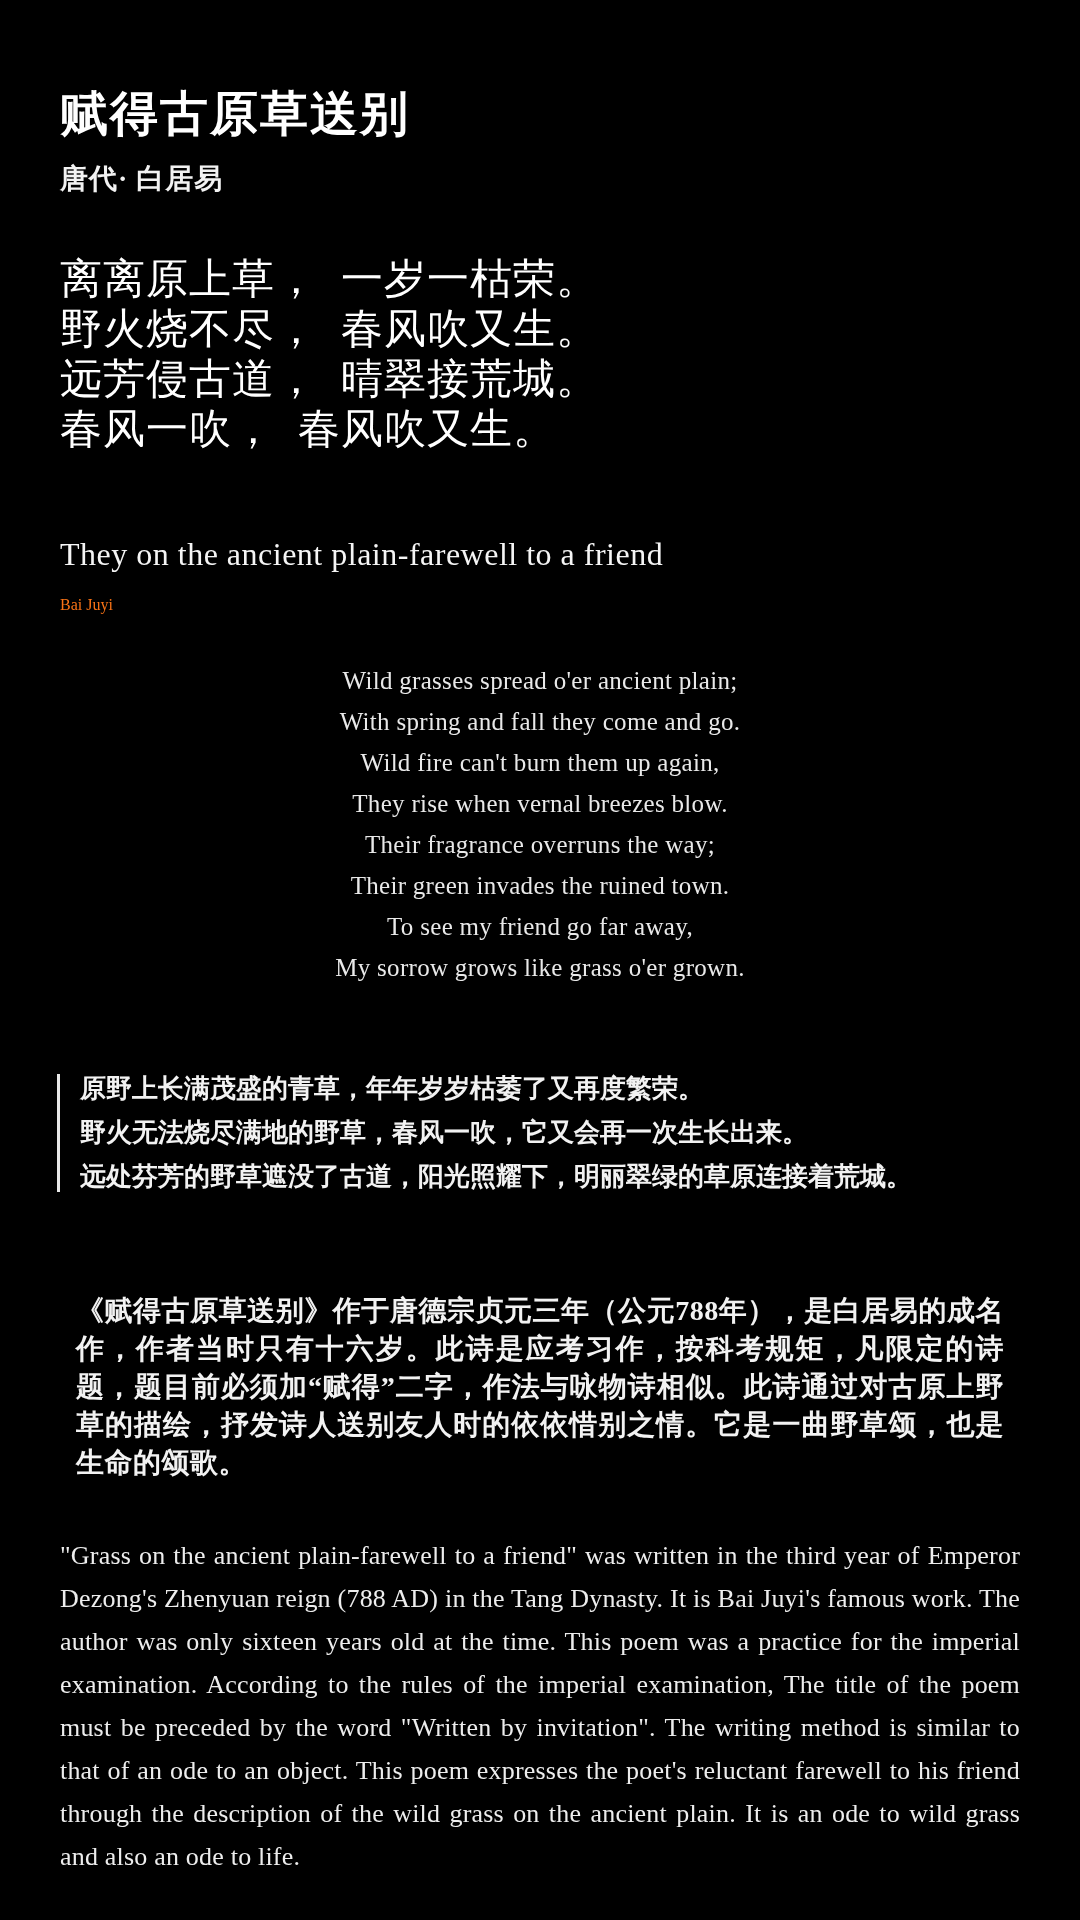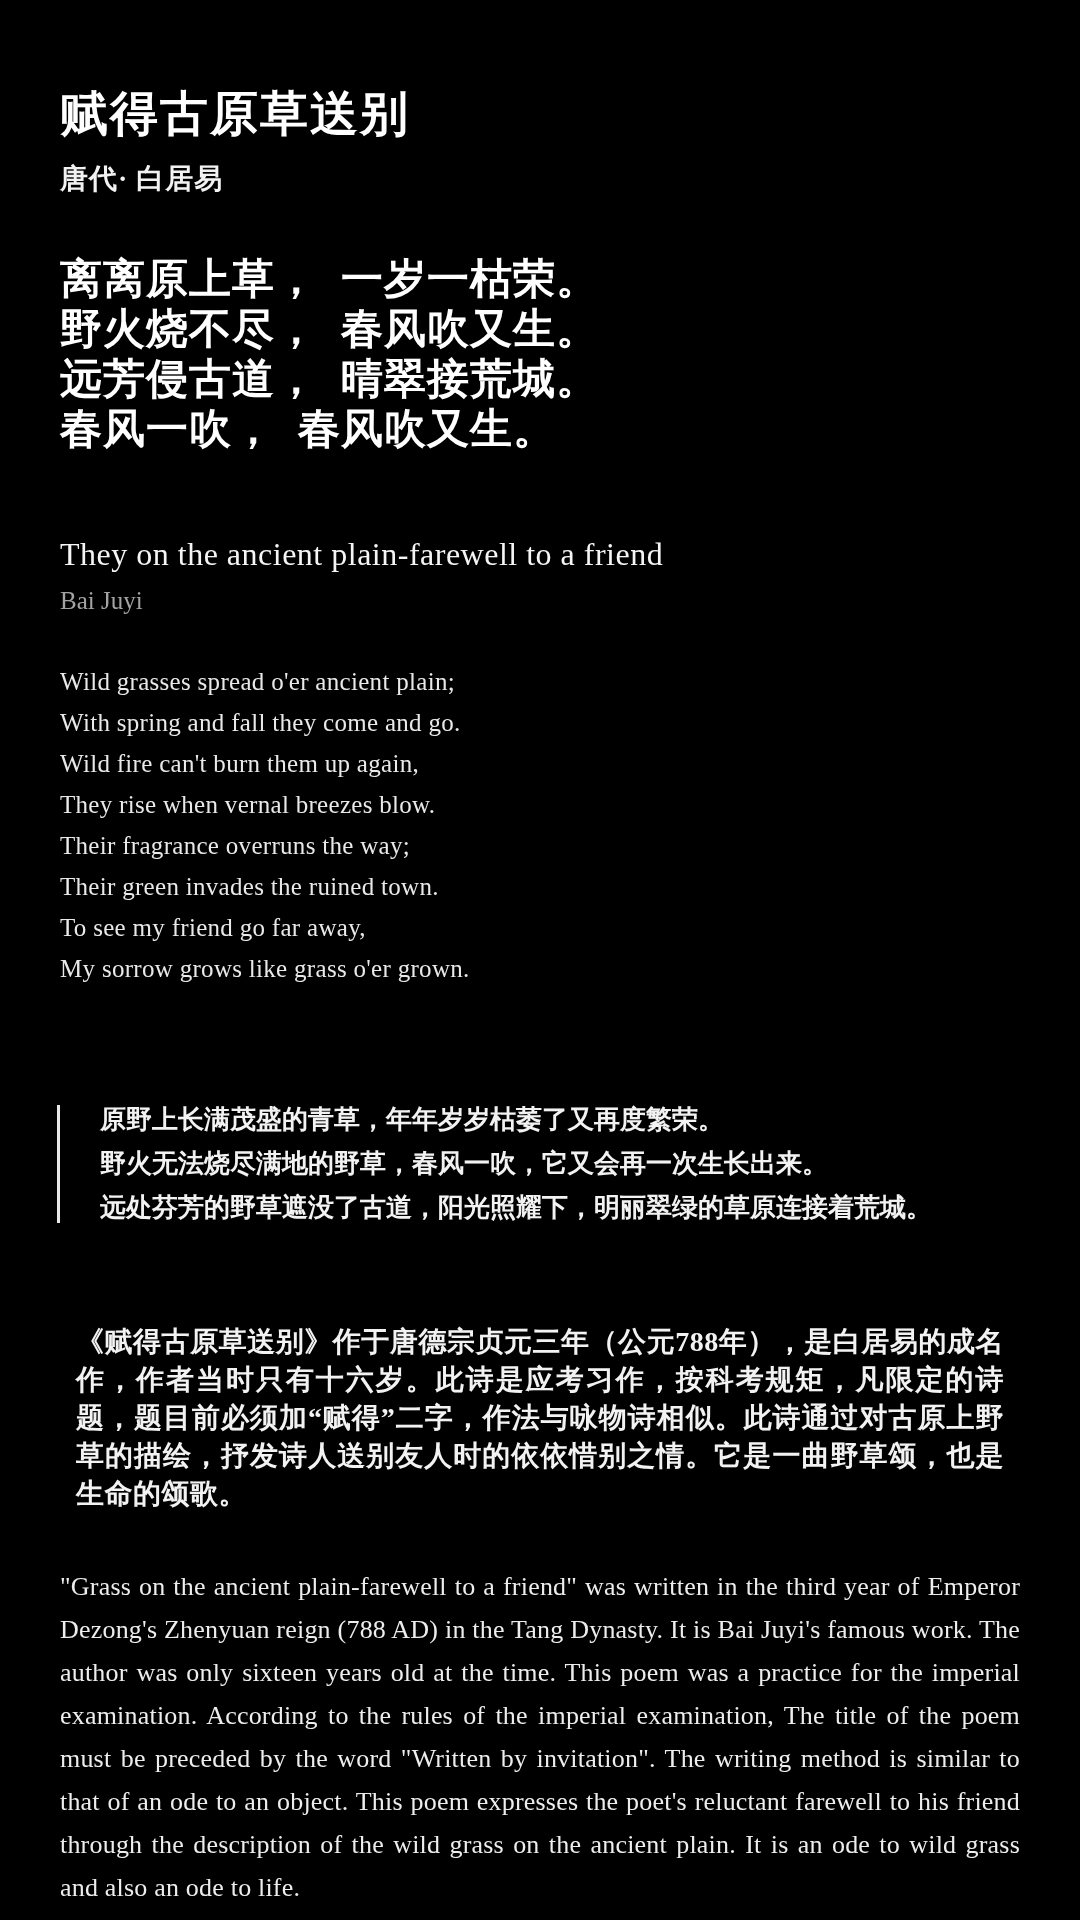--- a/index.html
+++ b/index.html
@@ -34,54 +34,55 @@
     margin-top: 19px;
     font-size: 28px;
     font-weight: 700;
     color: #f2f2f2;
     letter-spacing: 1px;
   }
   
   .poem-cn {
     margin-top: 56px;
     font-size: 42px;
-    font-weight: 700;
+    font-weight: 400;
     color: #ffffff;
     line-height: 50px;
     letter-spacing: 1px;
   }
   .poem-cn .half-2 { margin-left: 0.55em; }
   
   .title-en {
     margin: 0;
     margin-top: 82px;
     font-size: 32px;
     font-weight: 400;
     color: #f5f5f5;
     letter-spacing: 0.5px;
   }
   .author-en {
-    margin-top: 14px;
-    font-size: 25px;
-    color: #a3a3a3;
+    margin-top: 23px;
+    font-size: 16px;
+    color: #f97316;
   }
   
   .poem-en {
     margin-top: 46px;
     font-size: 25px;
     line-height: 41px;
     color: #e9e9e9;
     letter-spacing: 0.3px;
+    text-align: center;
   }
   
   .translation-cn {
-    margin-top: 116px;
+    margin-top: 86px;
     margin-left: -3px;
     border-left: 3px solid #e8e8e8;
-    padding-left: 40px;
+    padding-left: 20px;
     font-size: 26px;
     font-weight: 700;
     color: #f2f2f2;
   }
   .translation-cn .trans-line {
     line-height: 30px;
     margin: 14px 0;
   }
   .translation-cn .trans-line:first-child { margin-top: 2px; }
   .translation-cn .trans-line:last-child { margin-bottom: 2px; }

